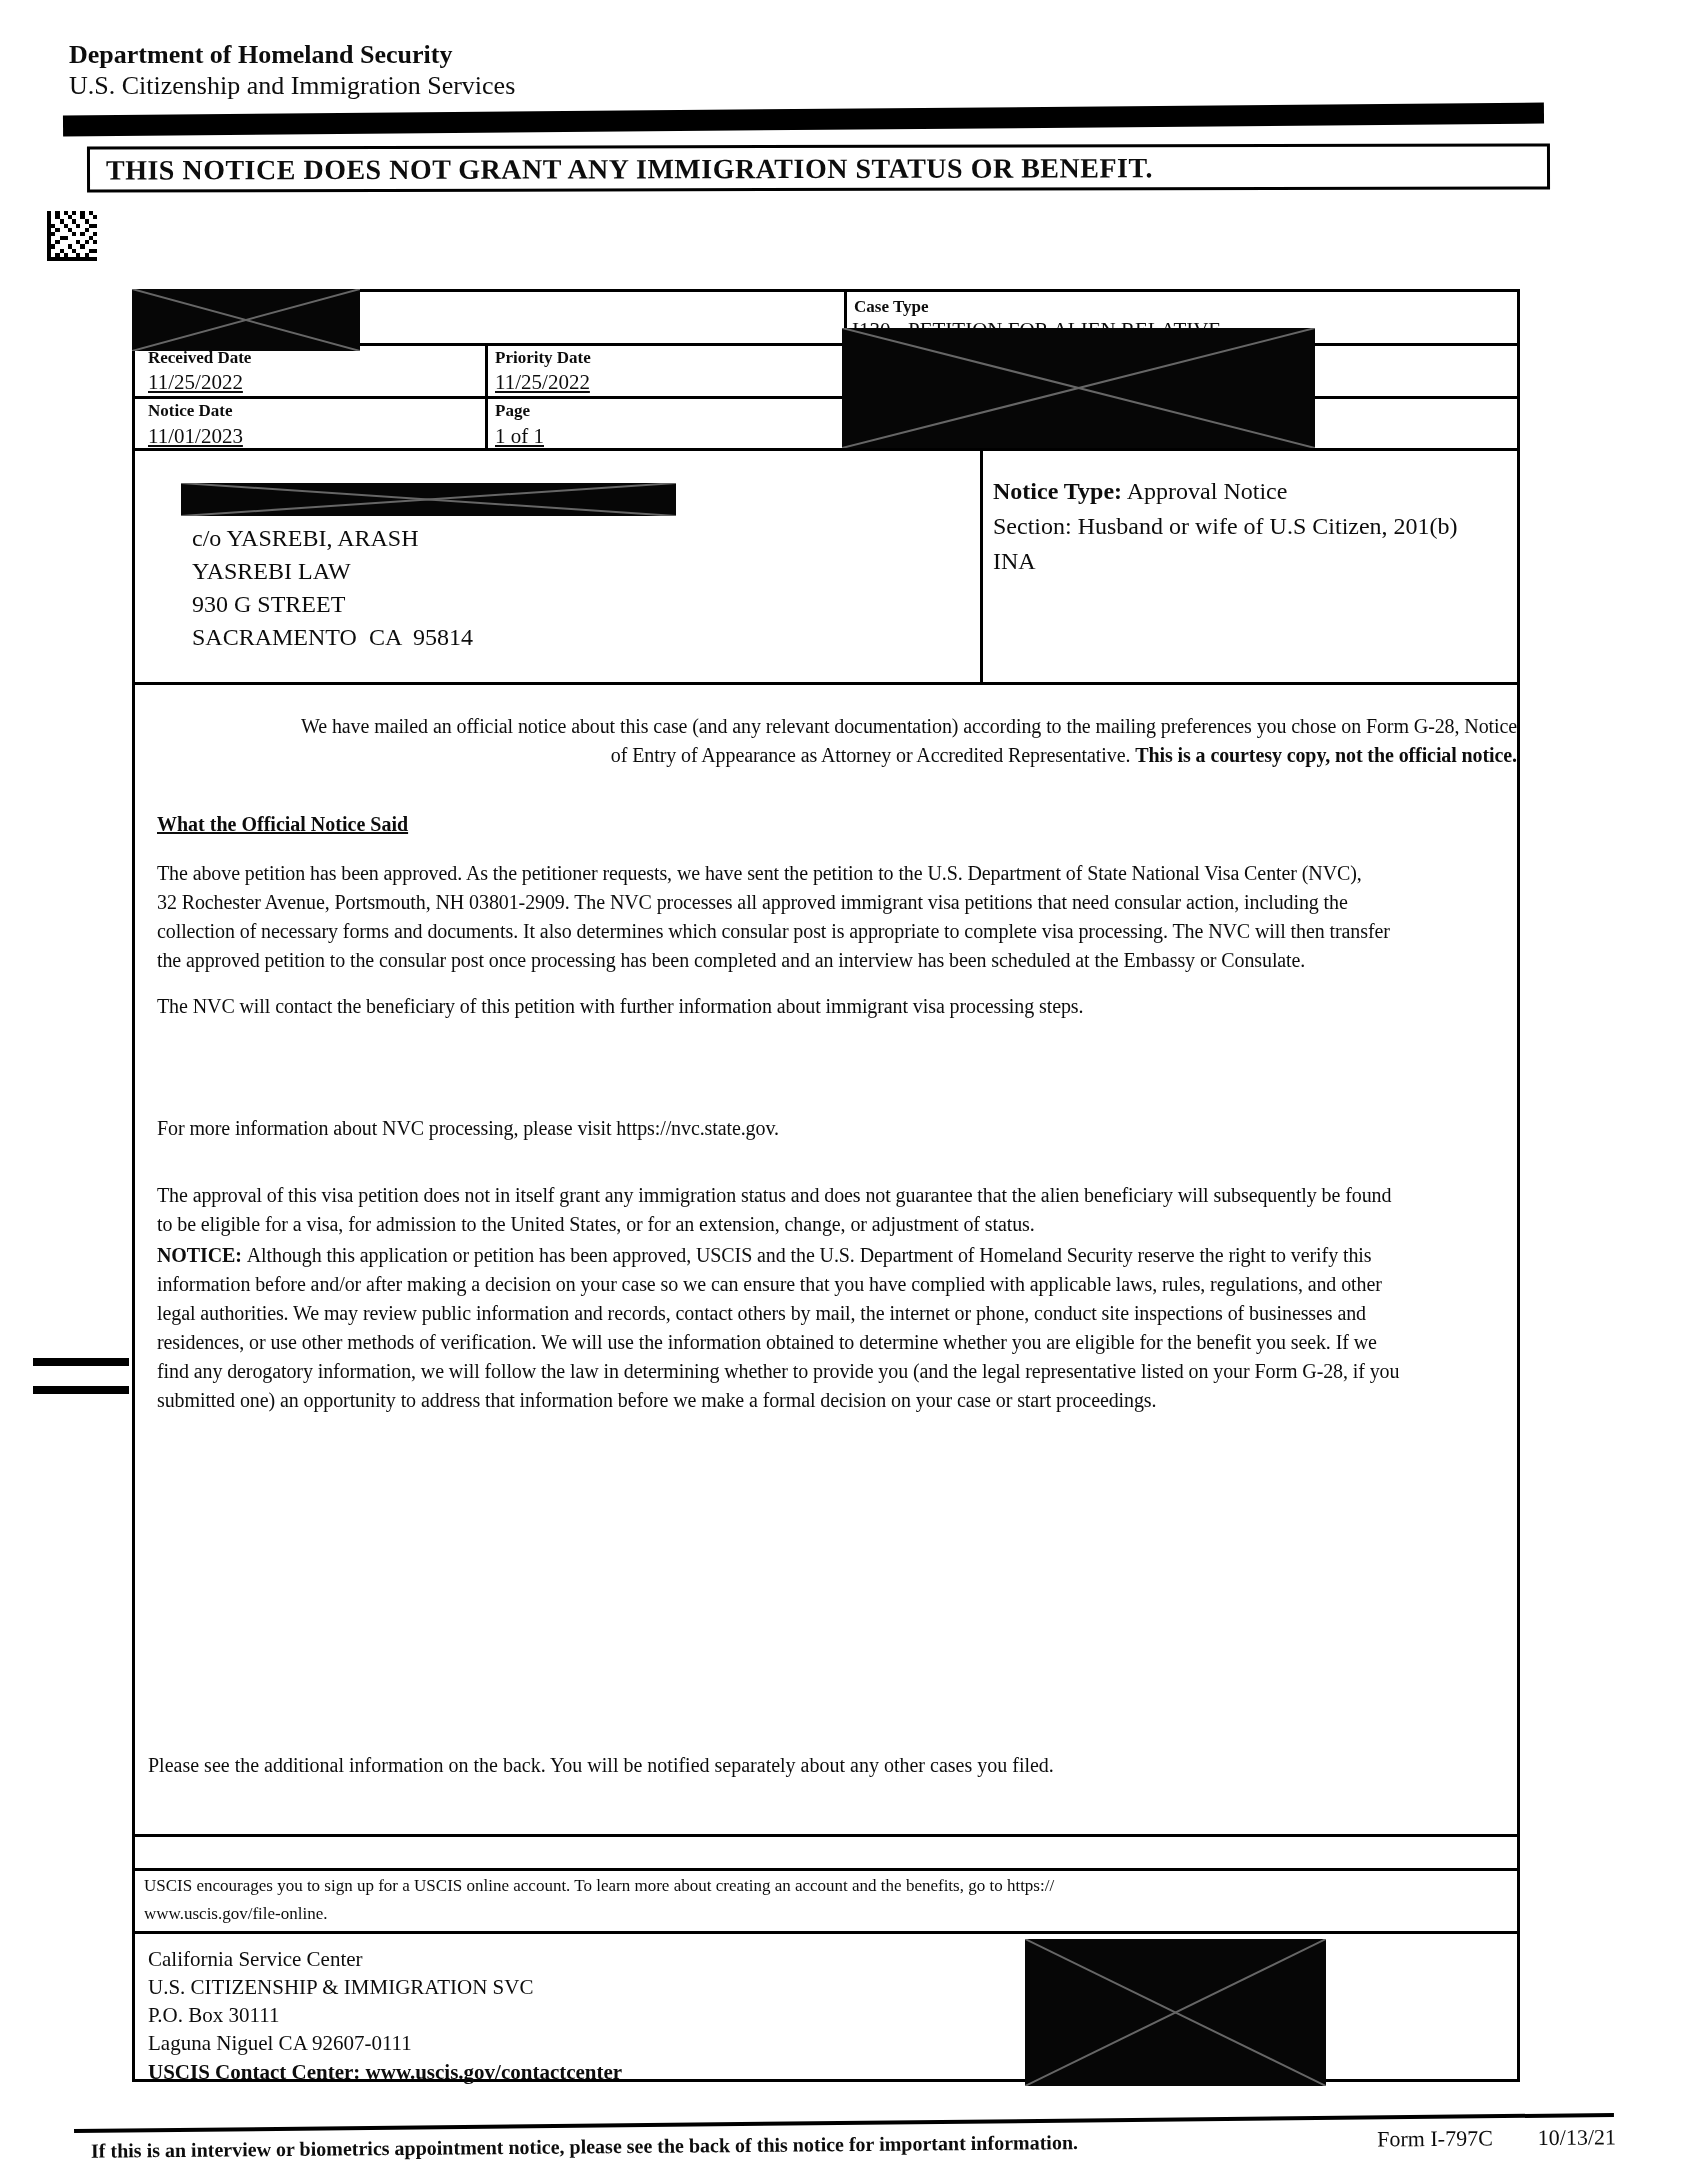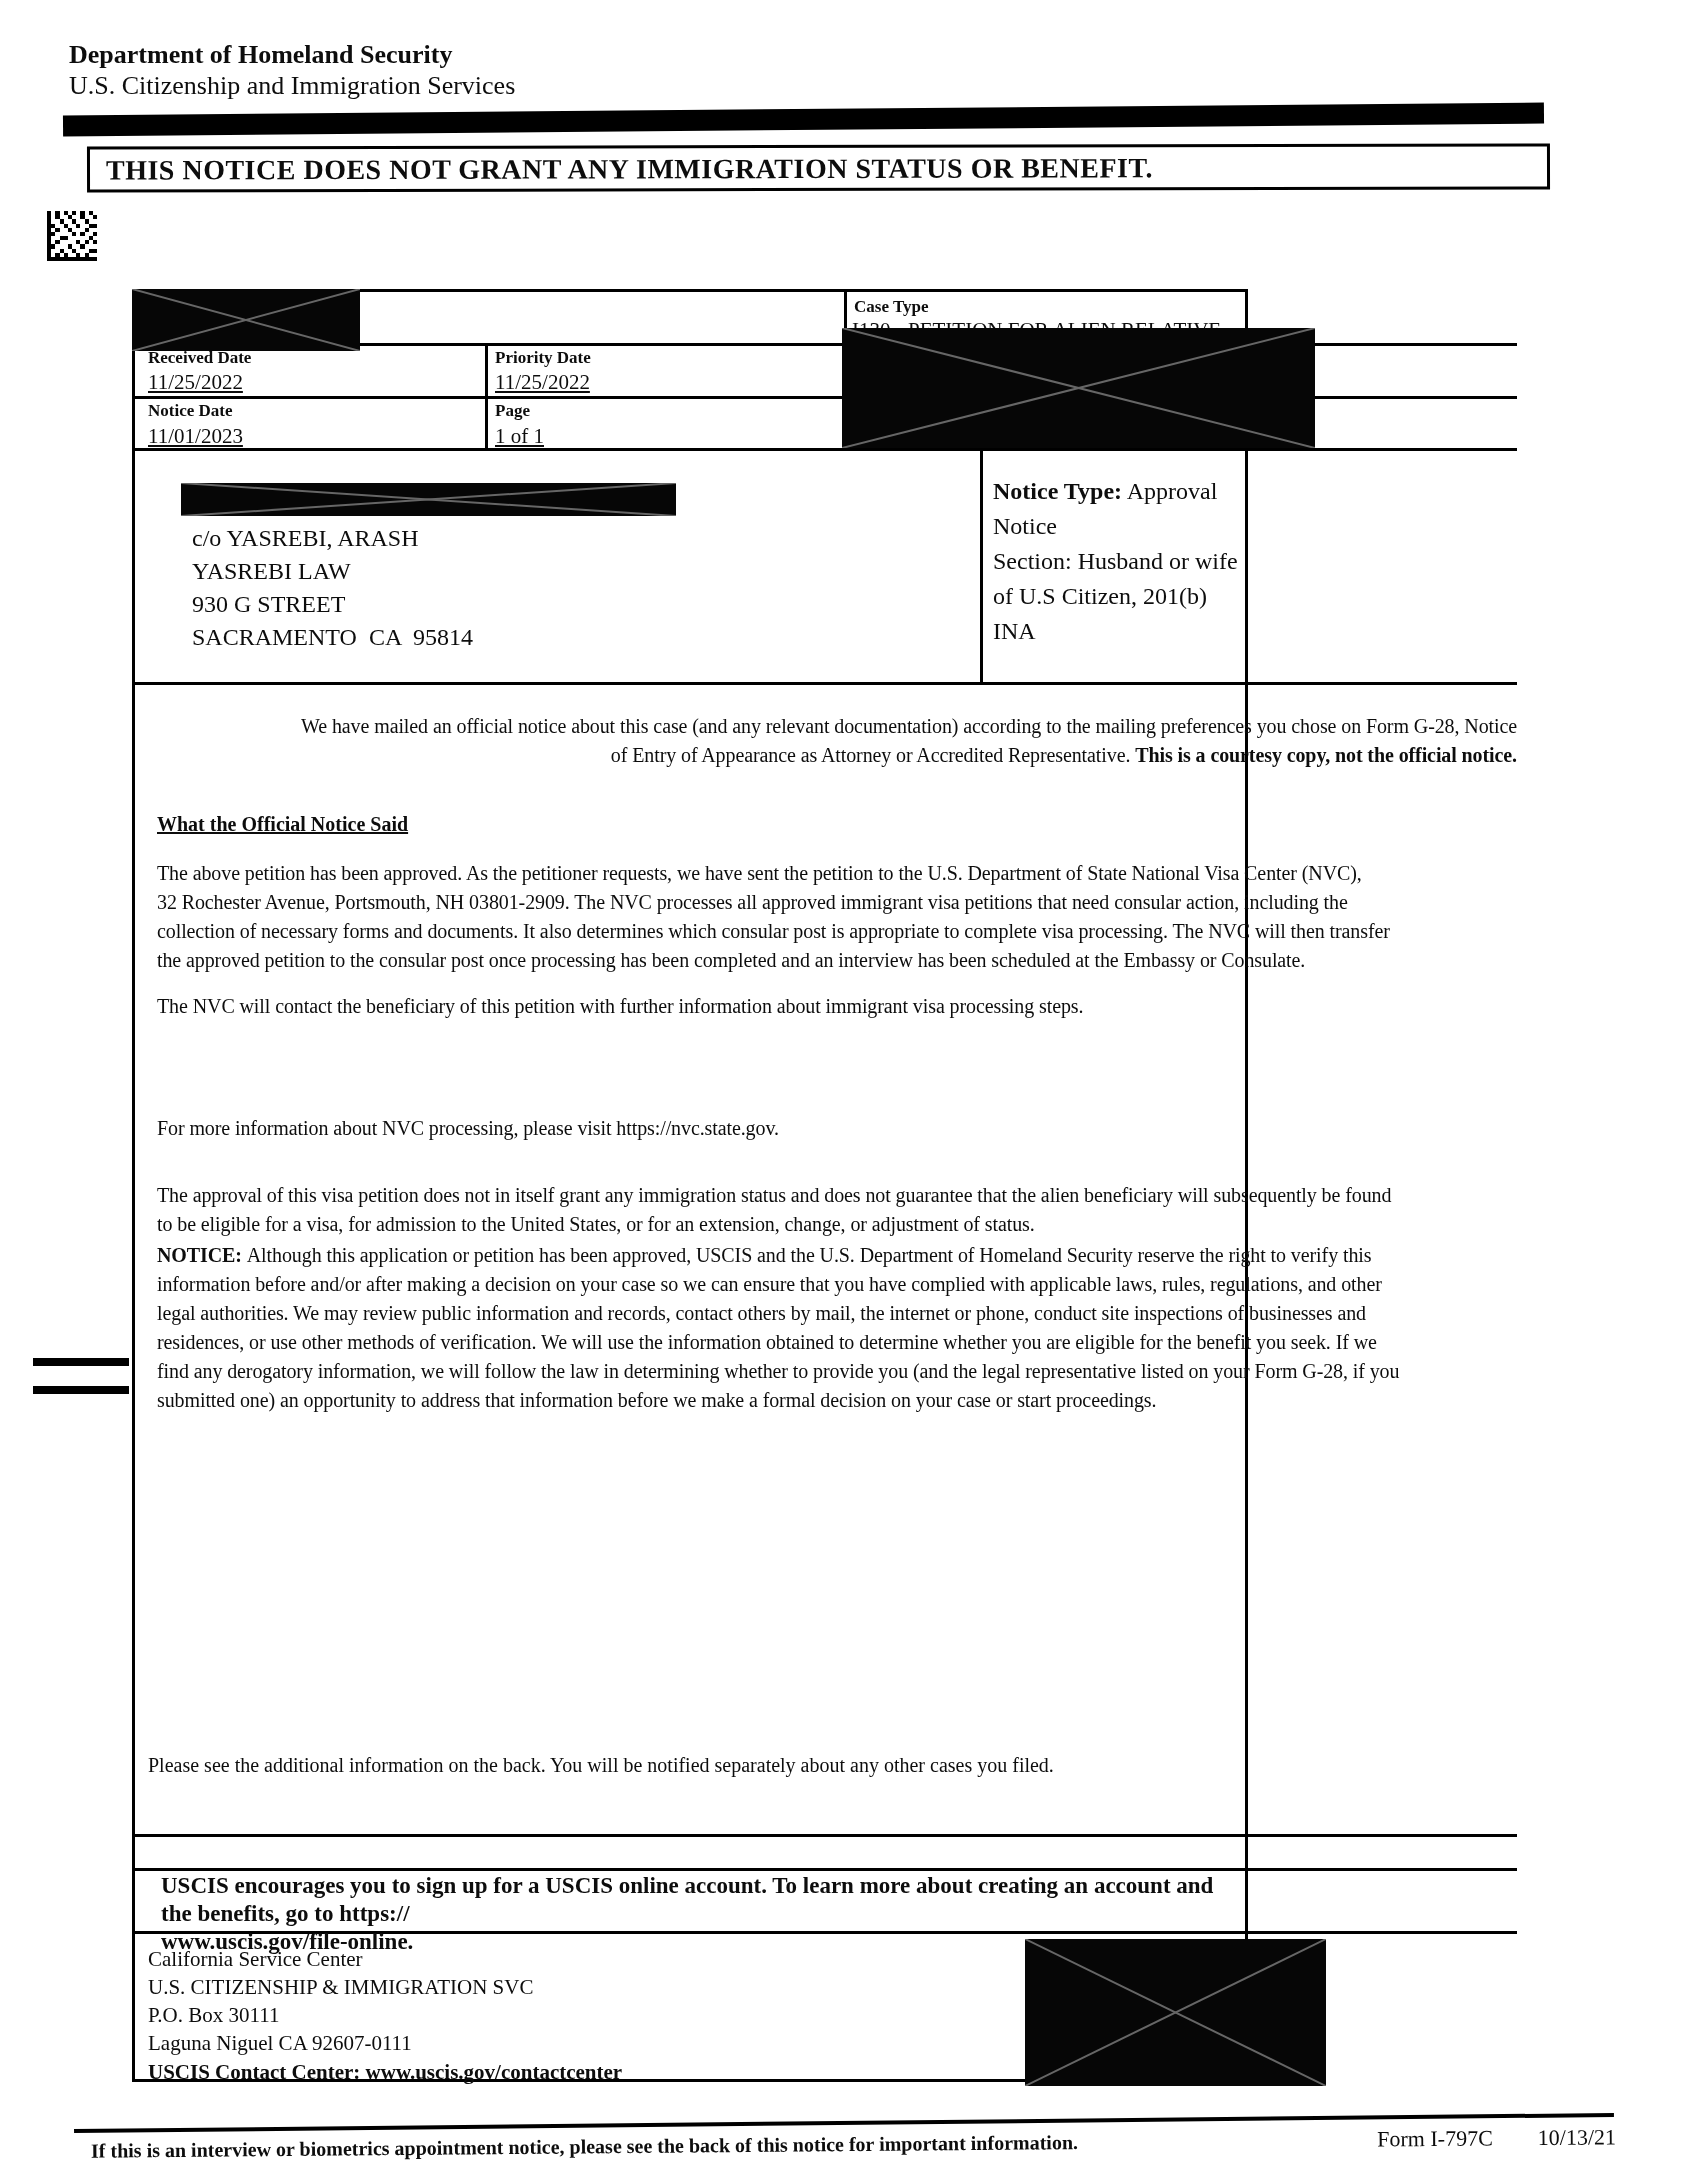--- a/index.html
+++ b/index.html
@@ -14,35 +14,35 @@
   .hdr-form{left:891px;top:42px;width:723px;text-align:right;font-size:34px;font-weight:bold;}
   .black-bar{left:63px;top:109px;width:1481px;height:21px;background:#000;transform:rotate(-0.5deg);}
   .banner-box{
     left:87px;top:145px;width:1463px;height:46px;border:3px solid #000;box-sizing:border-box;
     font-size:28px;font-weight:bold;line-height:41px;padding-left:16px;letter-spacing:0.5px;
     white-space:nowrap;transform:rotate(-0.12deg);
   }
   .barcode{left:47px;top:211px;width:50px;height:50px;}
   
   .case-table{
-    left:132px;top:289px;width:1116px;height:1793px;border:3px solid #000;box-sizing:border-box;
+    left:132px;top:289px;width:1388px;height:1793px;border:3px solid #000;box-sizing:border-box;
   }
   .hline{position:absolute;left:0;width:1382px;height:3px;background:#000;}
   .vline{position:absolute;width:3px;background:#000;}
   .redact{position:absolute;background:#060606;}
   .redact svg{position:absolute;left:0;top:0;width:100%;height:100%;}
   .lbl{position:absolute;font-size:17px;font-weight:bold;white-space:nowrap;}
   .val{position:absolute;font-size:21px;white-space:nowrap;text-decoration:underline;}
   .addr-text{position:absolute;left:57px;top:230px;font-size:24px;line-height:33px;white-space:pre-wrap;}
   .notice-block{position:absolute;left:858px;top:182px;font-size:24px;line-height:35px;white-space:pre-line;}
   .bodypar{position:absolute;left:22px;width:1360px;font-size:20px;line-height:29px;white-space:pre-line;letter-spacing:-0.1px;}
   .center-bold{text-align:center;font-weight:bold;white-space:nowrap;}
   .body-heading{position:absolute;left:22px;font-size:20px;font-weight:bold;text-decoration:underline;white-space:nowrap;}
   .please-row{position:absolute;left:13px;top:1462px;font-size:20px;white-space:nowrap;}
-  .online-row{position:absolute;left:26px;top:1580px;font-size:23px;font-weight:bold;line-height:28px;white-space:pre-line;}
+  .online-row{position:absolute;left:9px;top:1580px;font-size:17px;font-weight:normal;line-height:28px;white-space:pre-line;}
   .office-block{position:absolute;left:13px;top:1653px;font-size:21px;line-height:28px;white-space:pre-line;}
   .contact-row{position:absolute;left:13px;top:1768px;font-size:21px;font-weight:bold;white-space:nowrap;text-align:right;}
   
   .margin-mark{left:33px;width:96px;height:8px;background:#000;}
   .footer-line{left:74px;top:2121px;width:1540px;height:4px;background:#000;transform:rotate(-0.6deg);}
   .footer-row{
     left:91px;top:2131px;width:1525px;display:flex;justify-content:space-between;align-items:baseline;
     transform:rotate(-0.5deg);
   }
   .footer-note{font-size:20px;font-weight:bold;}

